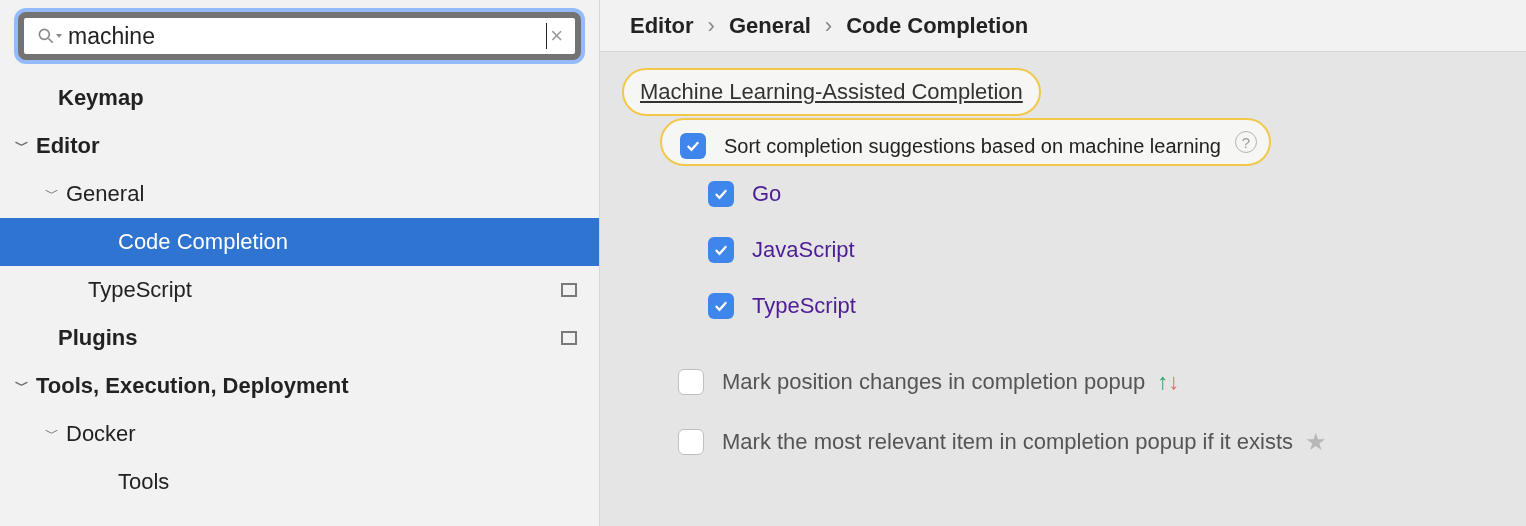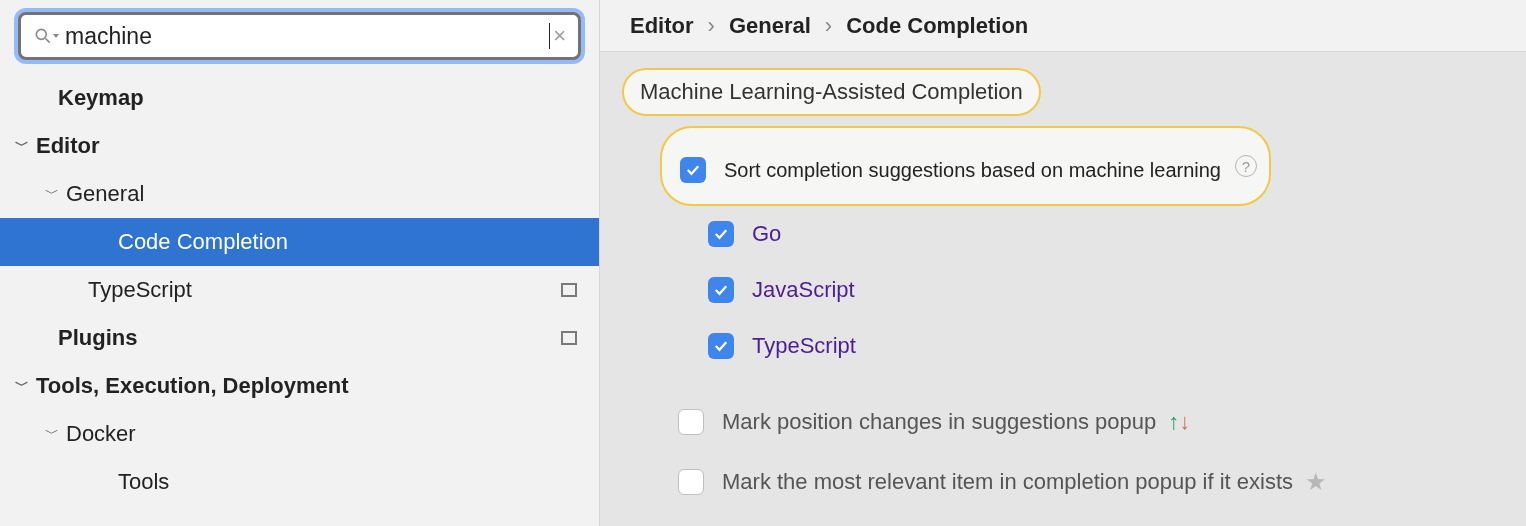--- a/index.html
+++ b/index.html
@@ -23,21 +23,21 @@
     display: flex;
     flex-direction: column;
     padding-top: 12px;
   }
   .search-wrap {
     padding: 0 18px 14px 18px;
   }
   .search-box {
     position: relative;
     height: 48px;
-    border: 3px solid #737373;
+    border: 6px solid #737373;
     border-radius: 8px;
     background: #fff;
     box-shadow: 0 0 0 4px rgba(70,140,255,.55);
     display: flex;
     align-items: center;
     padding: 0 28px 0 44px;
   }
   .search-box .icon-search {
     position: absolute; left: 12px; top: 50%; transform: translateY(-50%);
     color: #8a8a8a; display: flex; align-items: center;
@@ -109,26 +109,27 @@
     border-radius: 32px;
     padding: 2px 16px 2px 16px;
     display: inline-flex;
     align-items: center;
   }
   .section-title-bubble {
     margin-left: 22px;
     height: 48px;
     font-size: 22px;
     color: #333;
+    text-decoration: underline;
   }
 
   .main-row-bubble {
     margin-left: 60px;
-    margin-top: 10px;
-    height: 80px;
+    margin-top: 2px;
+    height: 48px;
     padding: 8px 48px 0 18px;
     position: relative;
   }
   .help-icon {
     position: absolute; right: 12px; top: 50%; transform: translateY(-50%);
     width: 22px; height: 22px; border: 1.5px solid #b5b5b5; border-radius: 50%;
     color: #9c9c9c; font-size: 15px; display: flex; align-items: center; justify-content: center;
   }
 
   .check {
@@ -277,21 +278,21 @@
             </svg>
           </span>
           <span>TypeScript</span>
         </div>
       </div>
 
     <div style="height:18px"></div>
 
     <div class="row secondary">
       <span class="check off"></span>
-      <span>Mark position changes in suggestions popup</span>
+      <span>Mark position changes in completion popup</span>
       <span class="trail-icon">
         <span class="arrows-up">↑</span>
           <span class="arrows-down">↓</span>
       </span>
     </div>
 
     <div class="row secondary">
       <span class="check off"></span>
       <span>Mark the most relevant item in completion popup if it exists</span>
       <span class="trail-icon star">★</span>

